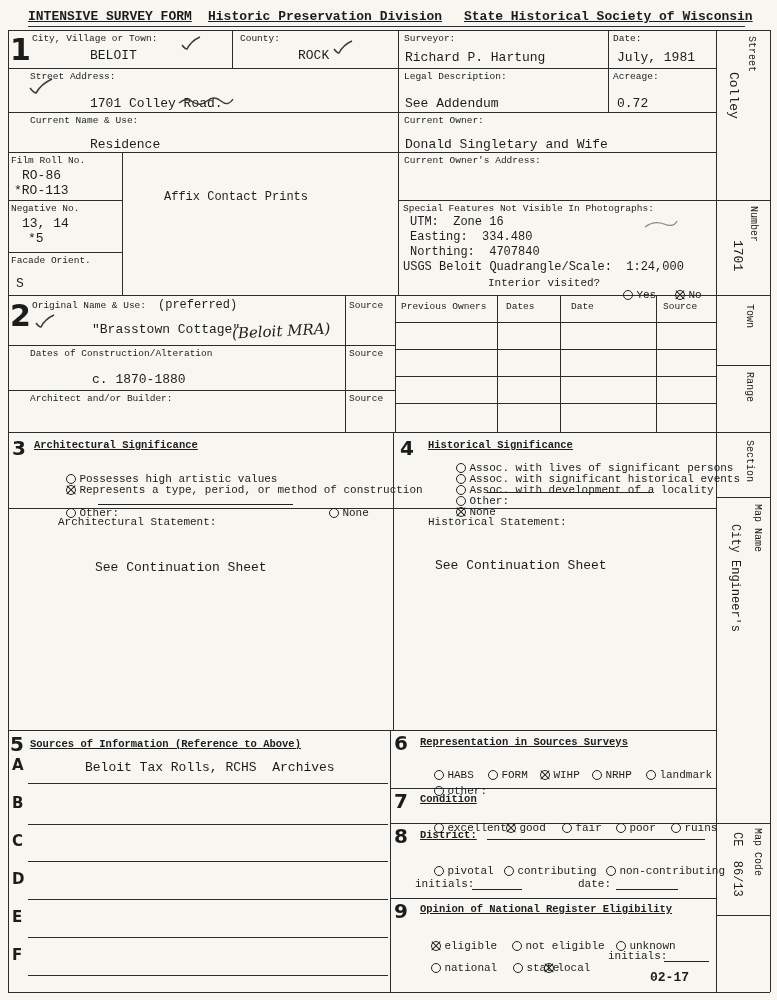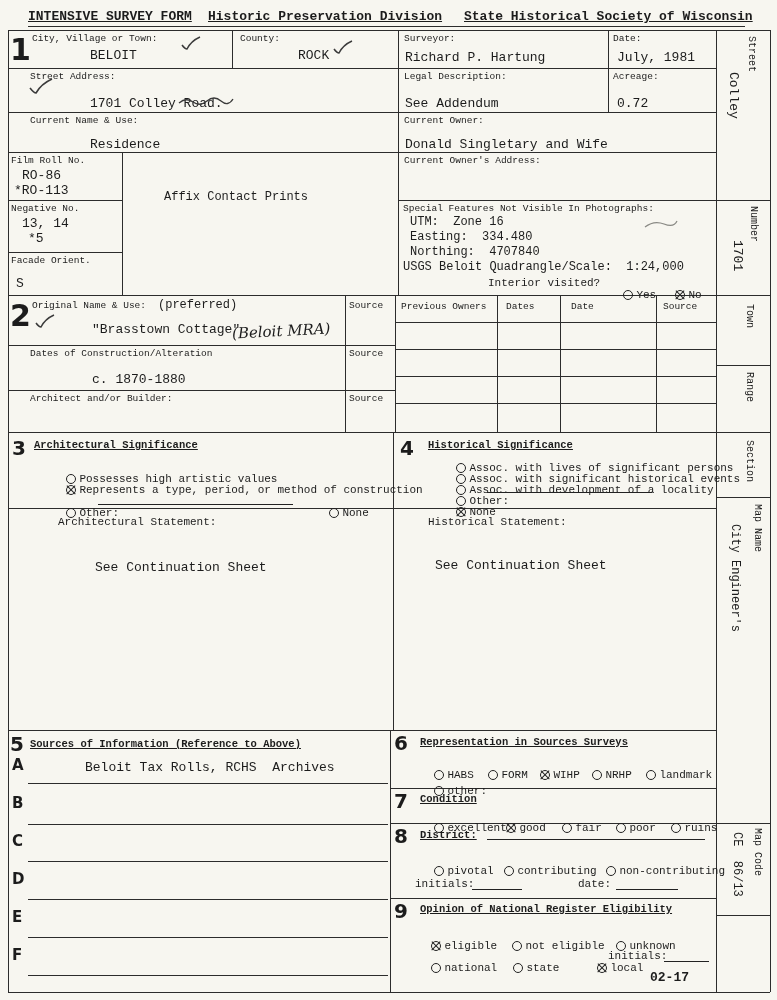--- a/index.html
+++ b/index.html
@@ -280,21 +280,21 @@
   </span>
   <span class="abs ropt" style="left:590px;top:928px">
     <span class="radio"></span><span>unknown</span>
   </span>
   <span class="abs ropt" style="left:405px;top:950px">
     <span class="radio"></span><span>national</span>
   </span>
   <span class="abs ropt" style="left:487px;top:950px">
     <span class="radio"></span><span>state</span>
   </span>
-  <span class="abs ropt" style="left:571px;top:950px">
+  <span class="abs ropt" style="left:518px;top:950px">
     <span class="radio checked"></span><span>local</span>
   </span>
   <div class="abs opt" style="left:608px;top:950px">initials:</div>
   <div class="blank" style="left:664px;top:952px;width:45px;height:10px"></div>
   <div class="abs val" style="left:650px;top:970px;font-weight:bold">02-17</div>
 
   <svg class="abs" style="left:180px;top:36px" width="22" height="16" viewBox="0 0 22 16">
     <path d="M2 9 Q5 13 7 13 Q11 5 20 1" stroke="#3b3b3b" stroke-width="1.5" fill="none"></path>
   </svg>
   <svg class="abs" style="left:332px;top:40px" width="22" height="16" viewBox="0 0 22 16">

